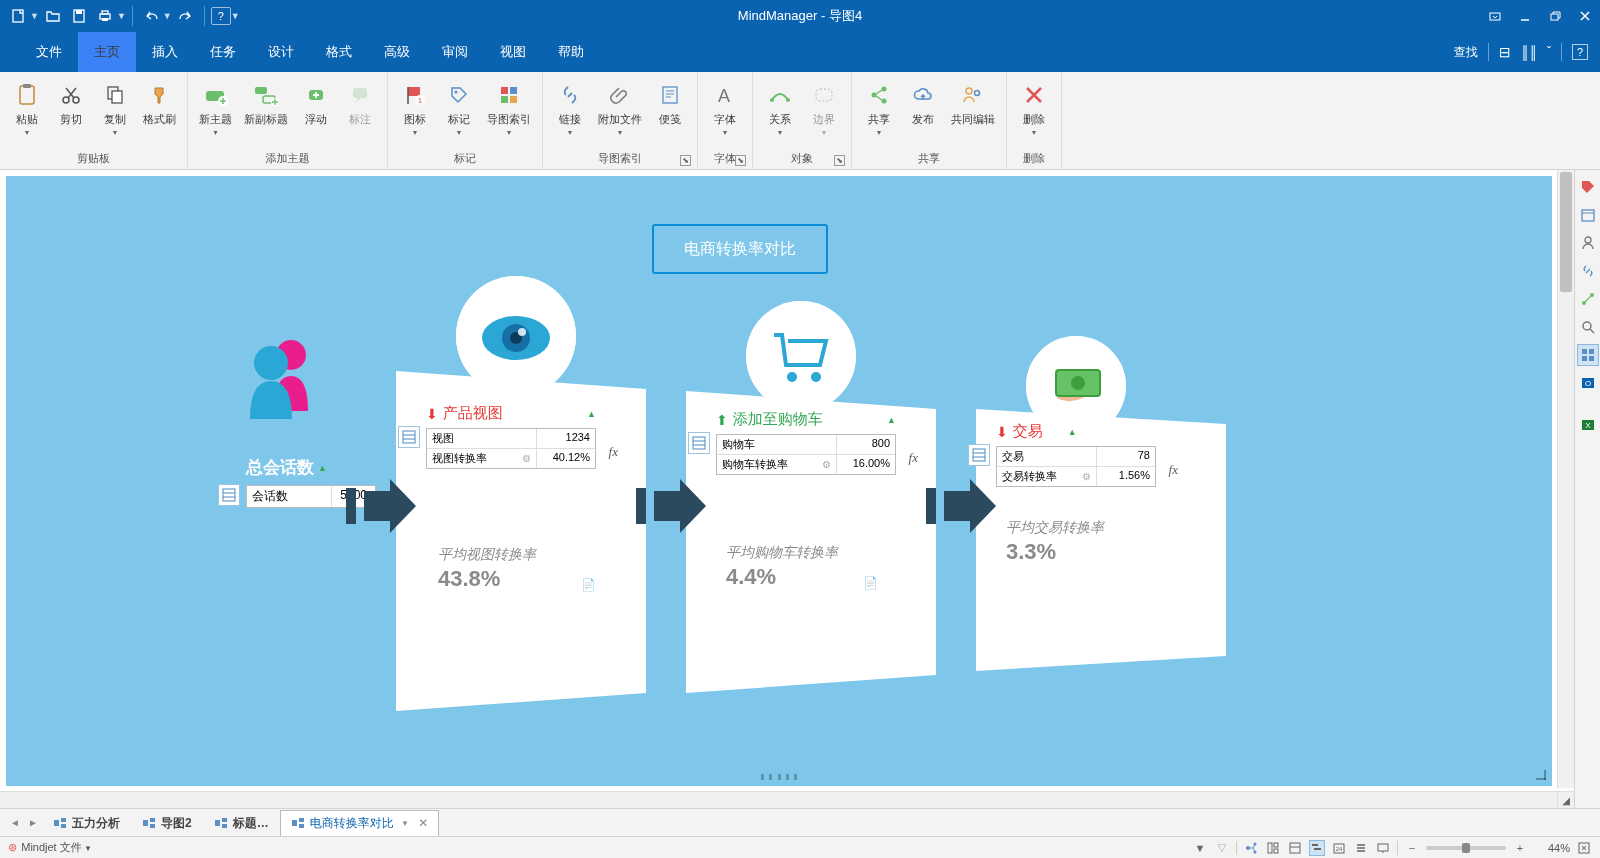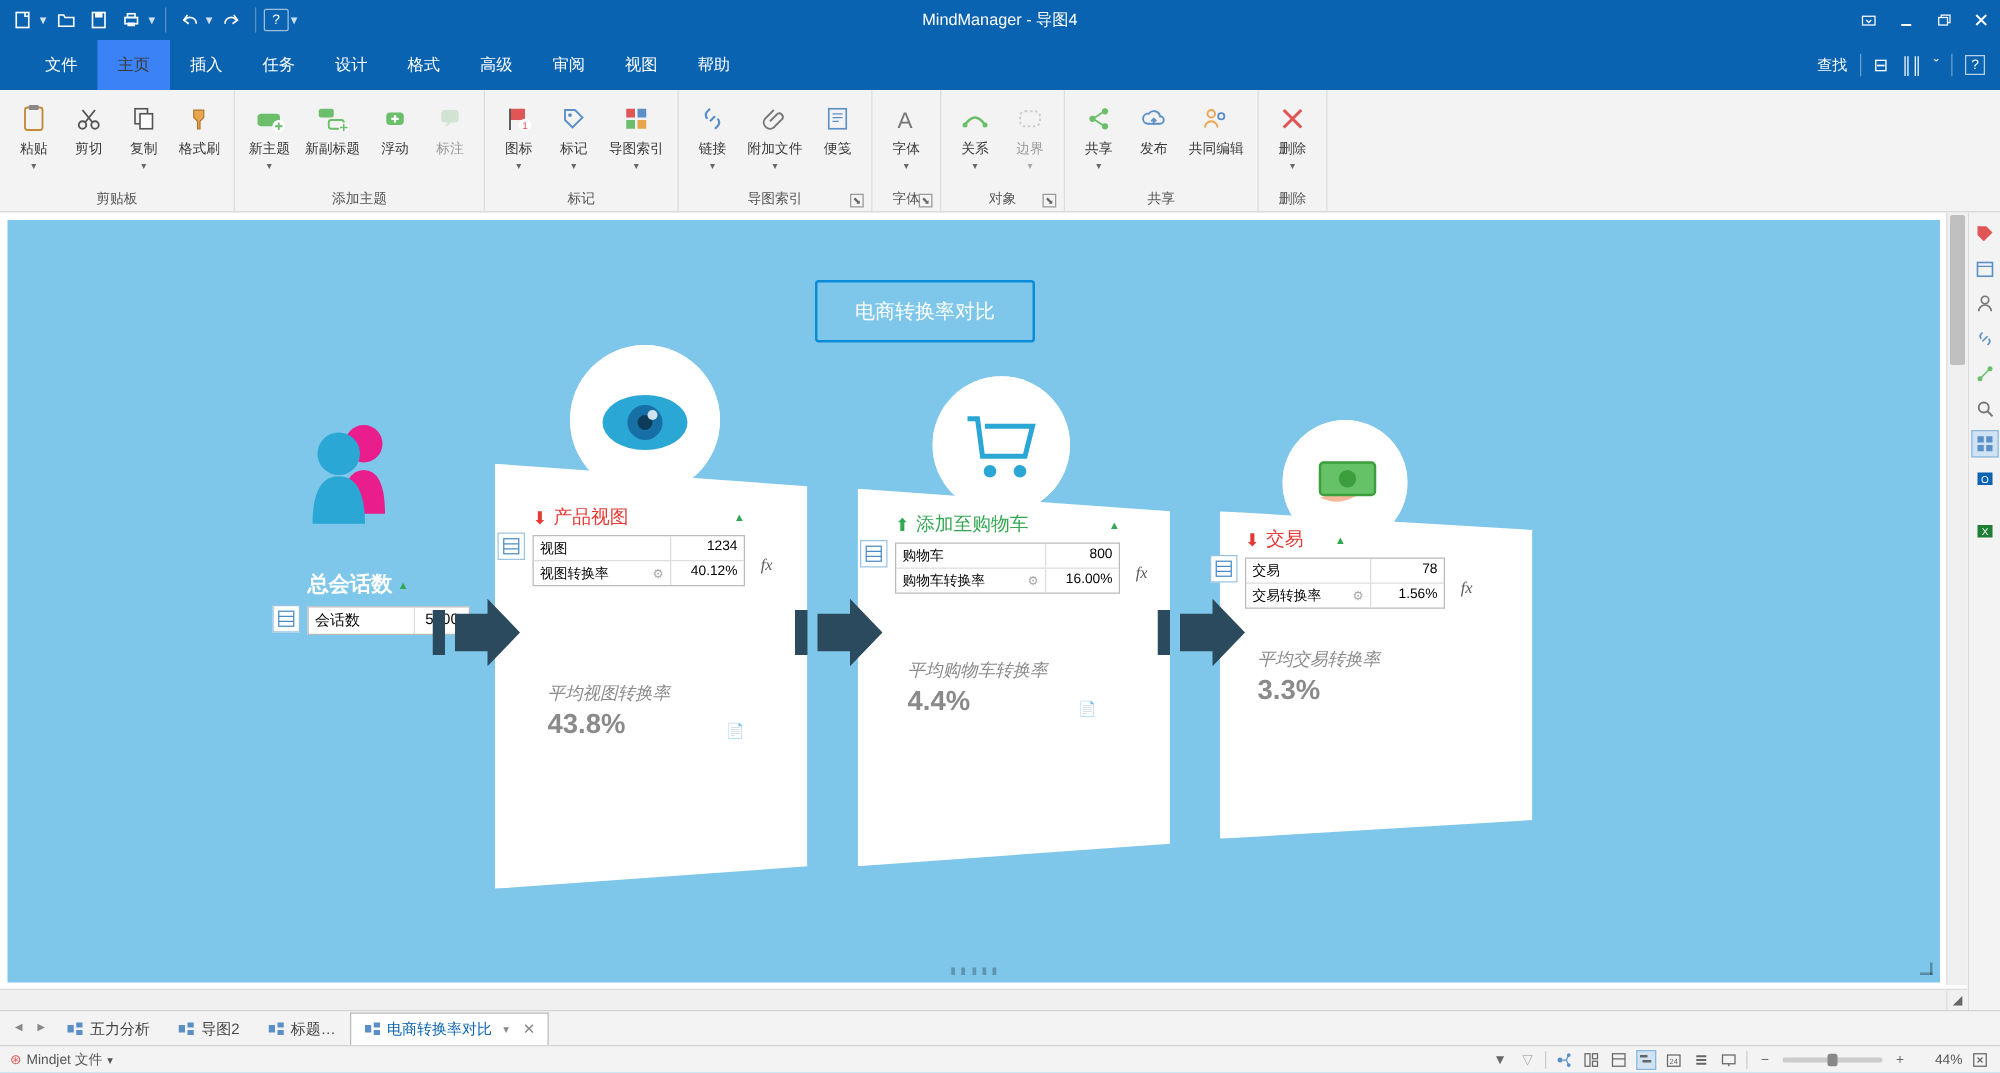--- a/index.html
+++ b/index.html
@@ -43,21 +43,21 @@
 .canvas { position: absolute; left: 6px; top: 6px; right: 22px; bottom: 22px; background: #7ec7ea; overflow: hidden; }
 
 
 .sidepanel { width: 26px; background: #f3f3f3; border-left: 1px solid #d4d4d4; display: flex; flex-direction: column; align-items: center; padding-top: 6px; gap: 6px; }
 .sidepanel .sbtn { width: 22px; height: 22px; display: flex; align-items: center; justify-content: center; cursor: pointer; border: 1px solid transparent; }
 .sidepanel .sbtn.sel { background: #d0e3f3; border-color: #8bb8dd; }
 
 
 .doctabs { height: 28px; background: #f3f3f3; border-top: 1px solid #d4d4d4; display: flex; align-items: center; padding-left: 6px; }
 .doctabs .navbtn { width: 18px; height: 18px; display: flex; align-items: center; justify-content: center; color: #888; cursor: pointer; font-size: 10px; }
-.doctabs .dtab { display: flex; align-items: center; gap: 5px; padding: 4px 10px; border: 1px solid transparent; border-bottom: none; cursor: pointer; font-size: 12px; color: #444; }
+.doctabs .dtab { display: flex; align-items: center; gap: 5px; padding: 4px 10px; border: 1px solid transparent; border-bottom: none; cursor: pointer; font-size: 12px; color: #444; font-weight: bold; }
 .doctabs .dtab .dicon { width: 14px; height: 14px; }
 .doctabs .dtab.active { background: #fff; border-color: #bbb; color: #0a63b0; font-weight: 500; }
 .doctabs .dtab.active .close { margin-left: 6px; color: #888; }
 
 
 .statusbar { height: 22px; background: #f3f3f3; border-top: 1px solid #d4d4d4; display: flex; align-items: center; padding: 0 8px; font-size: 11px; color: #555; }
 .statusbar .left { display: flex; align-items: center; gap: 4px; }
 .statusbar .right { margin-left: auto; display: flex; align-items: center; gap: 6px; }
 .statusbar .sicon { width: 16px; height: 16px; display: flex; align-items: center; justify-content: center; color: #666; cursor: pointer; }
 .statusbar .ssep { width: 1px; height: 14px; background: #ccc; }
@@ -604,21 +604,21 @@
             <div class="row">
                 <div class="k">
                   <span>购物车转换率</span>
                   <span class="gear">⚙</span>
                 </div>
                 <div class="v">16.00%</div>
               </div>
           </div>
           <span class="fx" style="right:-22px;top:40px">fx</span>
         </div>
-        <div class="avg-box" style="left:720px;top:352px">
+        <div class="avg-box" style="left:720px;top:368px">
           <div class="avlabel">平均购物车转换率</div>
           <div class="avval">4.4%</div>
           <span class="note" style="right:-40px">📄</span>
         </div>
 
         <div class="step-box" style="left:990px;top:246px;width:160px">
           <div class="left-sicon" style="left:-28px;top:22px">
               <svg width="14" height="14">
                 <rect x="1" y="1" width="12" height="12" fill="none" stroke="#4a8bc4"></rect>
                 <line x1="1" y1="5" x2="13" y2="5" stroke="#4a8bc4"></line>

